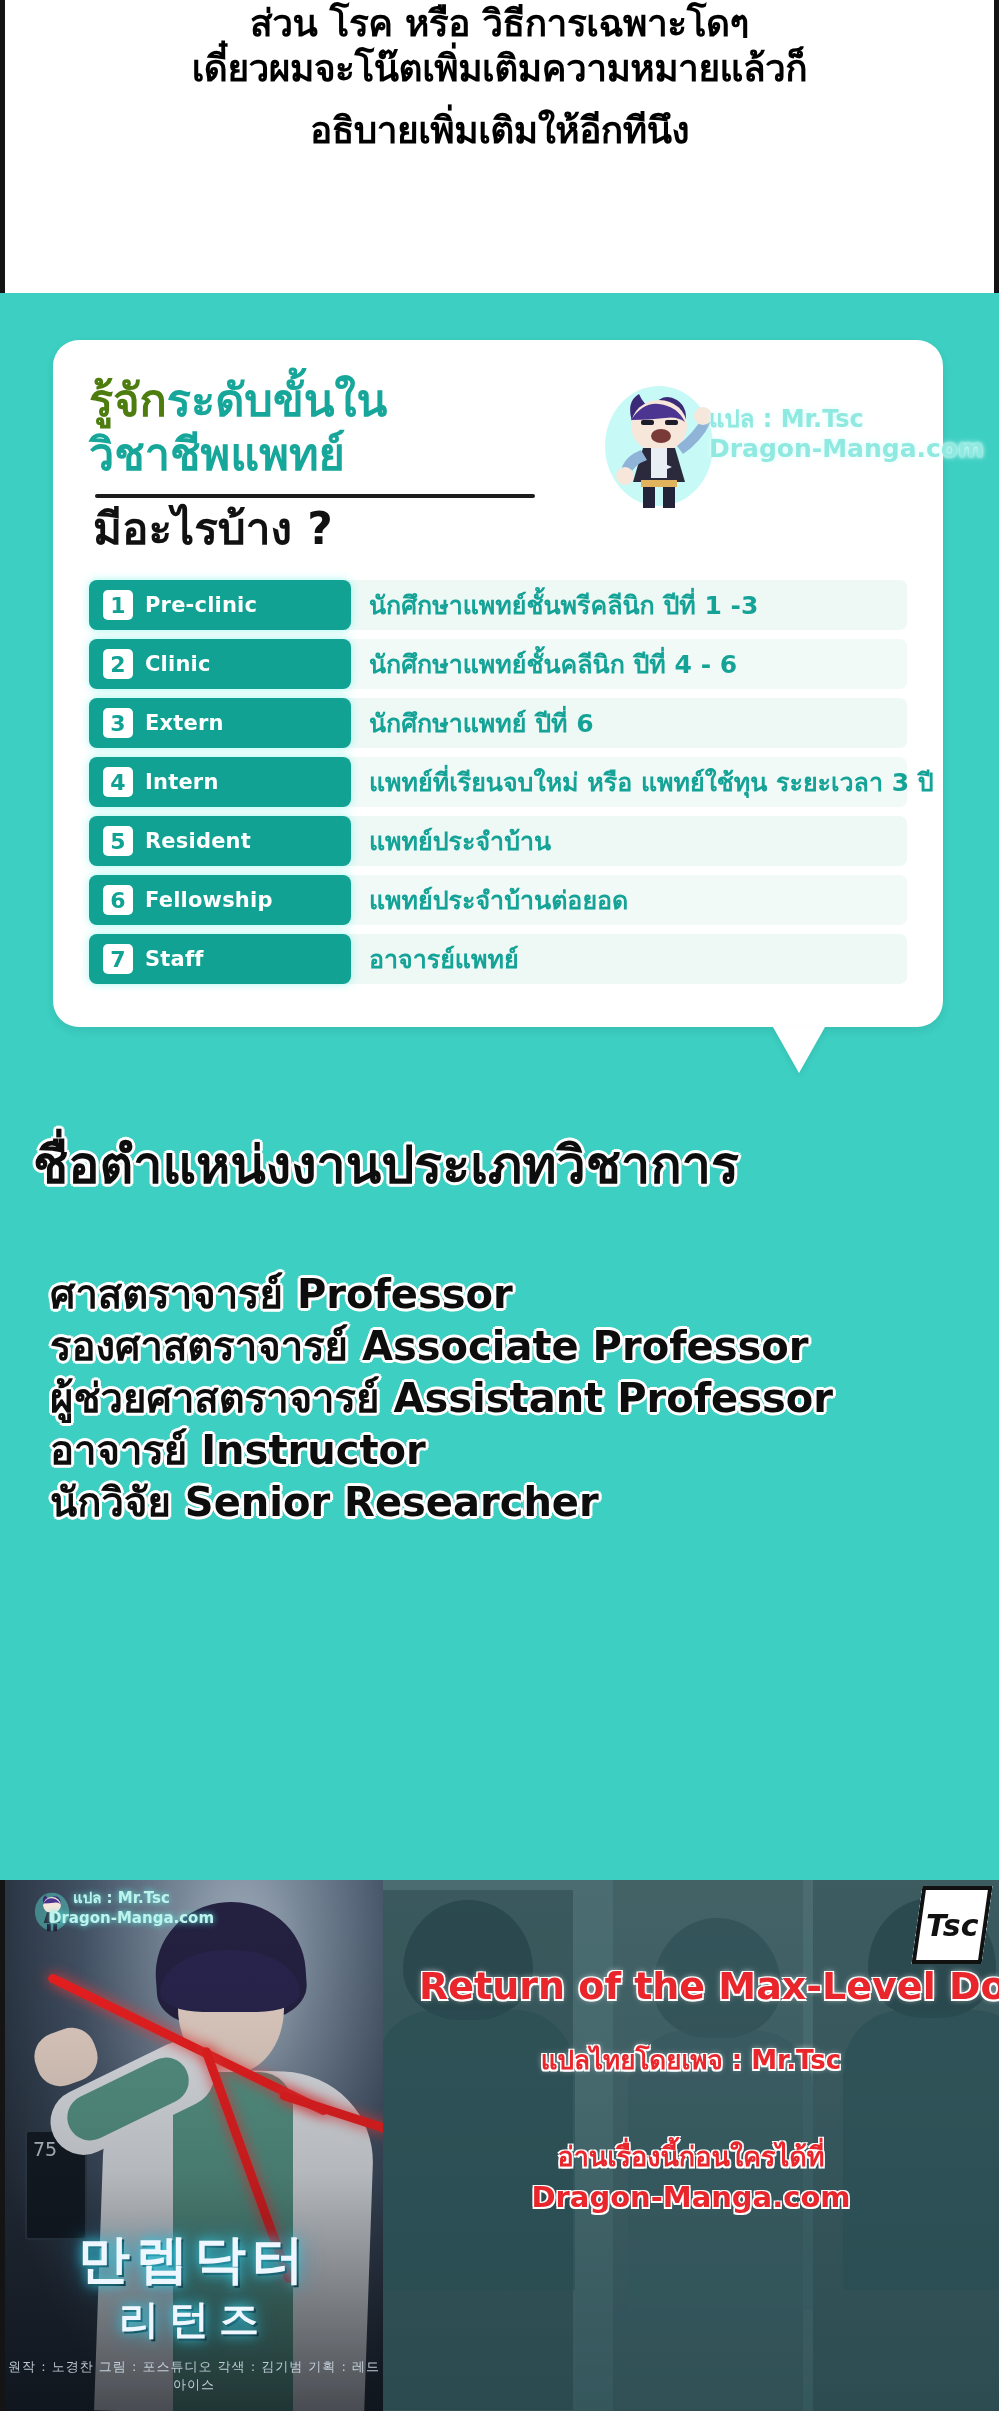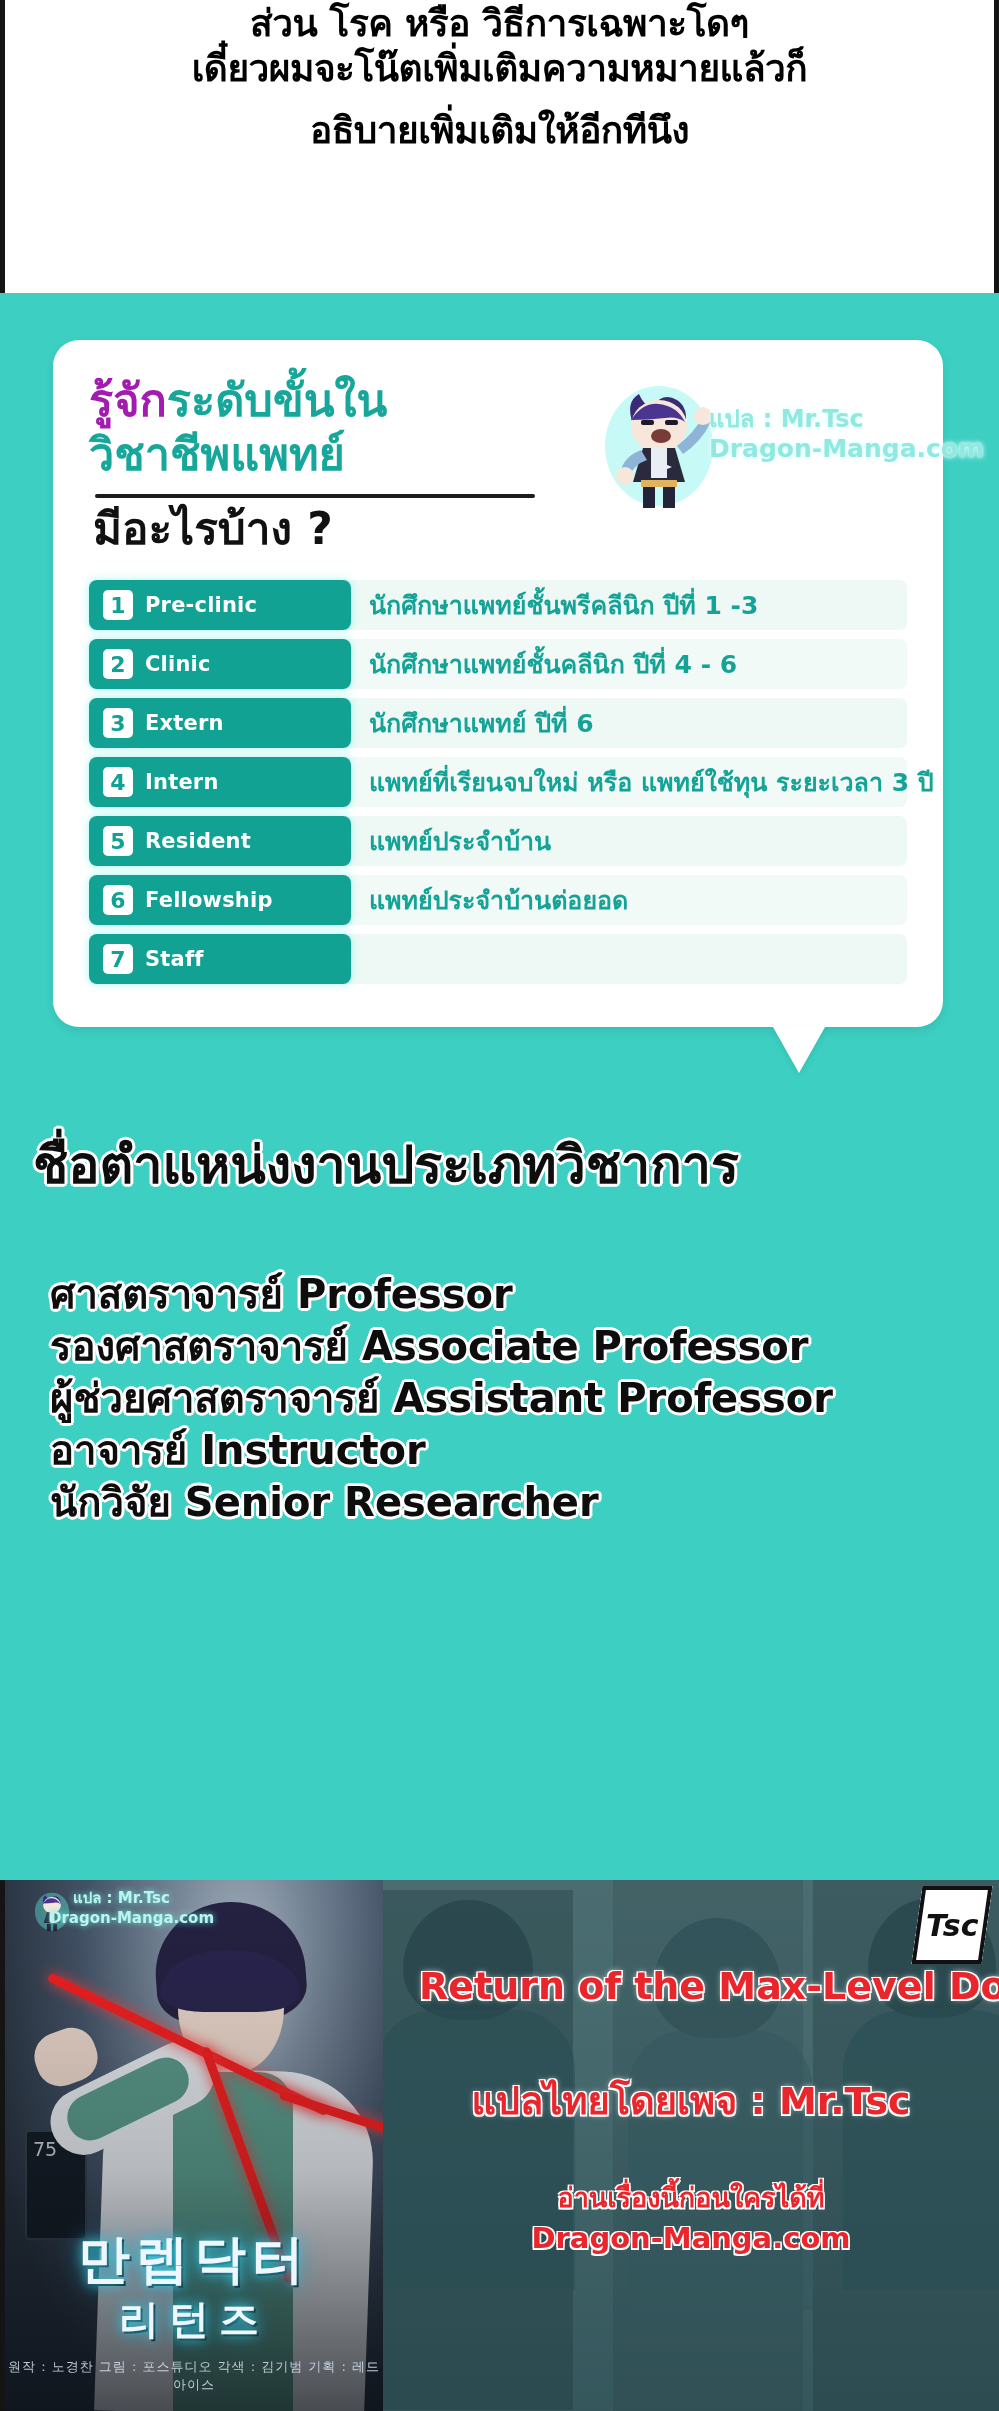--- a/index.html
+++ b/index.html
@@ -33,21 +33,21 @@
   
   .card{
     position:absolute;left:53px;top:47px;width:890px;
     background:#ffffff;border-radius:26px;
     box-shadow:0 4px 10px rgba(0,0,0,.08);
     padding:34px 36px 34px 36px;box-sizing:border-box;
   }
   .card-head{position:relative;}
   .title-wrap{position:relative;z-index:2;}
   .t1,.t2{font-size:45px;font-weight:800;line-height:54px;white-space:nowrap;}
-  .t1 .blk{color:#a21caf;}
+  .t1 .blk{color:#4d7c0f;}
   .t1 .tl{color:#16a79a;margin-top:34px;}
   .t2{color:#16a79a;}
   .rule{width:440px;height:4px;background:#1c1c1c;margin:12px 0 6px 6px;border-radius:2px;}
   .t3{font-size:44px;font-weight:800;color:#111;line-height:50px;margin-left:4px;}
 
   
   .chibi-wrap{position:absolute;left:510px;top:6px;width:360px;height:130px;z-index:3;}
   .chibi{position:absolute;left:0;top:0;width:120px;height:128px;}
   .wm{
     position:absolute;left:110px;top:24px;width:260px;
@@ -169,21 +169,21 @@
     box-shadow:0 0 0 4px #111 inset;
   }
   .tsc-logo span{color:#111;font-weight:800;font-size:30px;transform:skewX(8deg);font-style:italic;}
   .promo-txt{position:absolute;left:0;right:0;top:0;bottom:0;padding-top:80px;box-sizing:border-box;text-align:center;}
   .pl1{
     color:#e8262c;font-size:38px;font-weight:700;line-height:52px;white-space:nowrap;
     text-shadow:-1.5px -1.5px 0 #fff,1.5px -1.5px 0 #fff,-1.5px 1.5px 0 #fff,1.5px 1.5px 0 #fff,0 0 6px rgba(255,255,255,.8);
     margin-left:36px;
   }
   .pl2{
-    color:#e8262c;font-size:38px;font-weight:700;line-height:50px;margin-top:64px;white-space:nowrap;
+    color:#e8262c;font-size:26px;font-weight:700;line-height:50px;margin-top:23px;white-space:nowrap;
     text-shadow:-1.5px -1.5px 0 #fff,1.5px -1.5px 0 #fff,-1.5px 1.5px 0 #fff,1.5px 1.5px 0 #fff,0 0 6px rgba(255,255,255,.8);
   }
   .pl3{
     color:#e8262c;font-size:27px;font-weight:700;line-height:40px;margin-top:52px;white-space:nowrap;
     text-shadow:-1.5px -1.5px 0 #fff,1.5px -1.5px 0 #fff,-1.5px 1.5px 0 #fff,1.5px 1.5px 0 #fff;
   }
   .pl4{
     color:#e8262c;font-size:29px;font-weight:700;line-height:40px;white-space:nowrap;
     text-shadow:-1.5px -1.5px 0 #fff,1.5px -1.5px 0 #fff,-1.5px 1.5px 0 #fff,1.5px 1.5px 0 #fff;
   }
@@ -282,20 +282,21 @@
             <div class="num">6</div>
             <div class="blabel">Fellowship</div>
           </div>
           <div class="desc">แพทย์ประจำบ้านต่อยอด</div>
         </div>
         <div class="row">
           <div class="badge">
             <div class="num">7</div>
             <div class="blabel">Staff</div>
           </div>
+          <div class="desc">อาจารย์แพทย์</div>
         </div>
       </div>
 
       <div class="tail"></div>
     </div>
 
     <div class="section-title outlined">ชื่อตำแหน่งงานประเภทวิชาการ</div>
 
     <div class="jobs">
       <div class="job outlined">ศาสตราจารย์ Professor</div>

